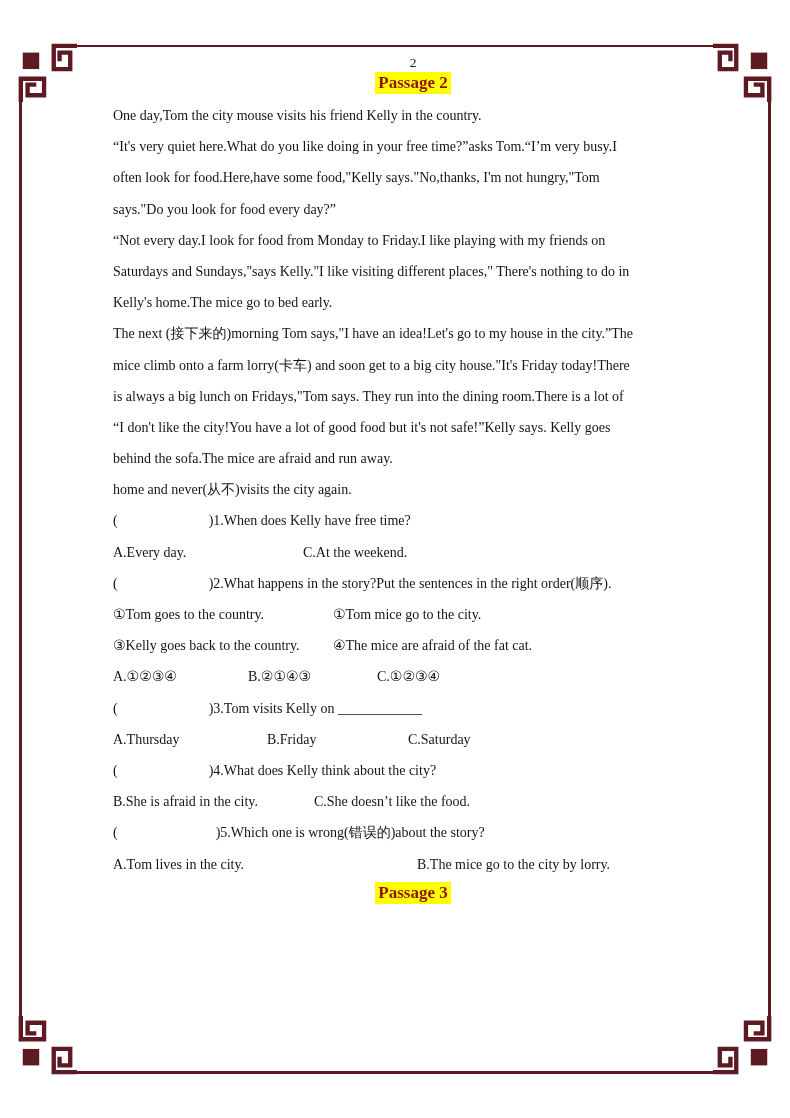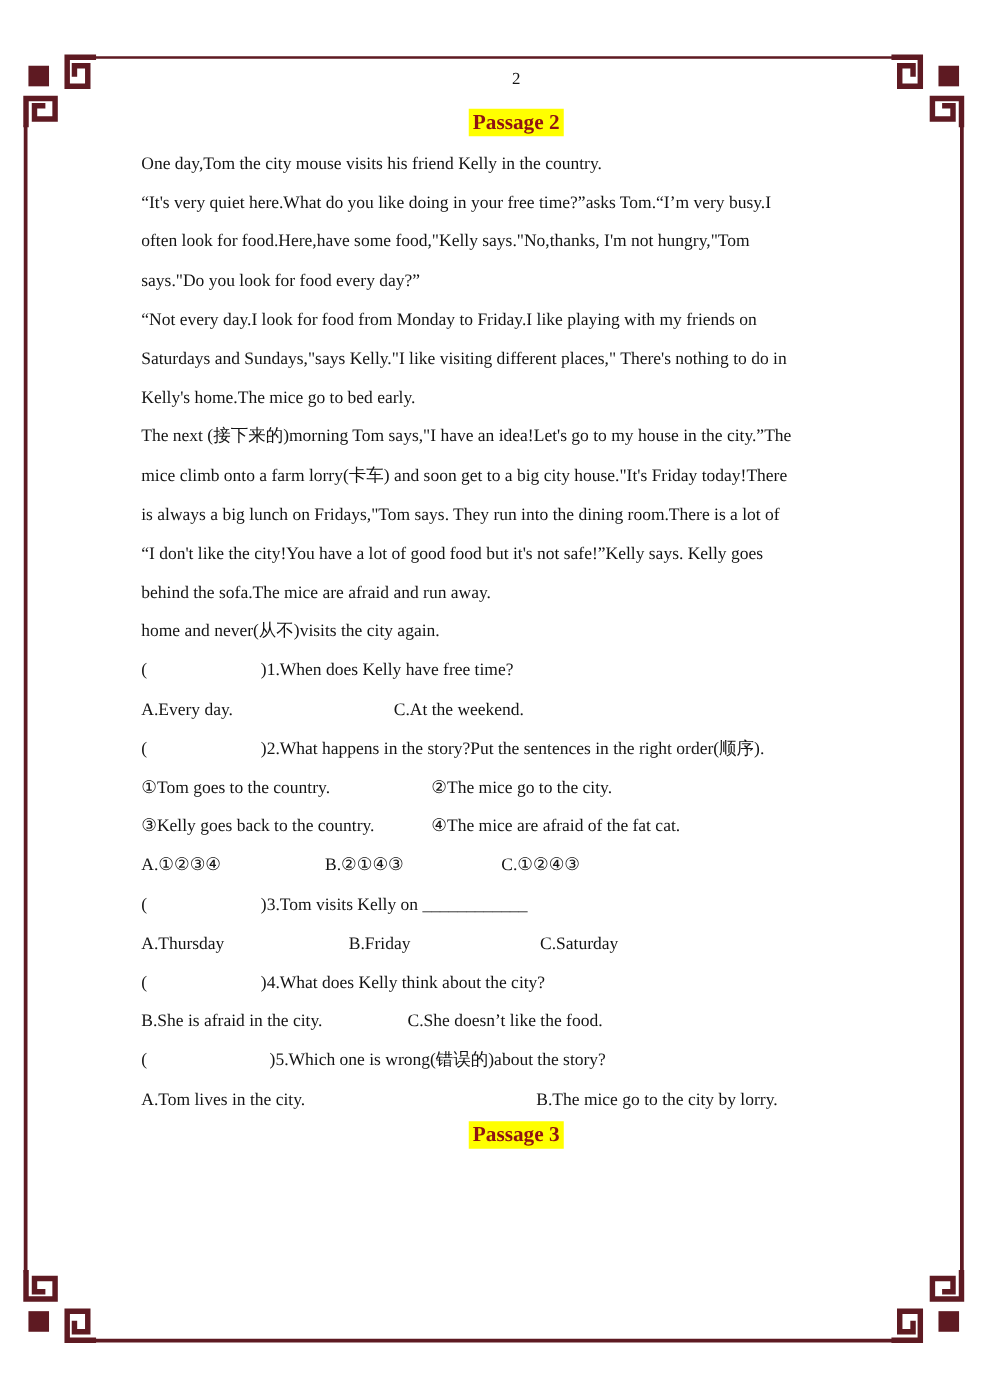--- a/index.html
+++ b/index.html
@@ -16,29 +16,29 @@
   .bline.left  {left:19.4px;top:100px;bottom:100px;width:2.8px;}
   .bline.right {right:19.4px;top:100px;bottom:100px;width:2.8px;}
   .corner{position:absolute;width:62px;height:62px;}
   .corner.tl{left:15px;top:40px;}
   .corner.tr{right:15px;top:40px;transform:scaleX(-1);}
   .corner.bl{left:15px;bottom:40px;transform:scaleY(-1);}
   .corner.br{right:15px;bottom:40px;transform:scale(-1,-1);}
   
   .content{position:absolute;left:113px;top:55px;width:600px;}
   .page-number{text-align:center;font-size:13.5px;line-height:16px;}
-  .passage-heading{text-align:center;margin-top:16px;line-height:23px;}
+  .passage-heading{text-align:center;margin-top:0;line-height:23px;}
   .passage-heading span{
     display:inline-block;font-weight:bold;font-size:17px;color:#8f1313;
     background:#ffff00;padding:0 3px;line-height:22px;
   }
   .passage-heading.h3{margin-top:1px;}
   .passage-body{margin-top:6px;}
   .pline,.row{height:31.2px;line-height:31.2px;font-size:14px;white-space:pre;}
-  .row.flex{display:flex;gap:12px;}
+  .row.flex{display:flex;}
   .cell{flex:none;white-space:pre;}
   .c190{width:190px;} .c150{width:150px;}
   .c220{width:220px;}
   .c135{width:135px;} .c129{width:129px;}
   .c154{width:154px;} .c141{width:141px;}
   .c114{width:114px;} .c201{width:201px;}
   .c304{width:304px;}
 </style>
 </head>
 <body>
@@ -105,30 +105,30 @@
 
   <div class="row">(                          )1.When does Kelly have free time?</div>
   <div class="row flex">
     <span class="cell c190">A.Every day.</span>
     <span class="cell">C.At the weekend.</span>
   </div>
 
   <div class="row">(                          )2.What happens in the story?Put the sentences in the right order(顺序).</div>
   <div class="row flex">
     <span class="cell c220">①Tom goes to the country.</span>
-    <span class="cell">②The mice go to the city.</span>
+    <span class="cell">①Tom mice go to the city.</span>
   </div>
   <div class="row flex">
     <span class="cell c220">③Kelly goes back to the country.</span>
     <span class="cell">④The mice are afraid of the fat cat.</span>
   </div>
   <div class="row flex">
     <span class="cell c135">A.①②③④</span>
     <span class="cell c129">B.②①④③</span>
-    <span class="cell">C.①②④③</span>
+    <span class="cell">C.①②③④</span>
   </div>
 
   <div class="row">(                          )3.Tom visits Kelly on ____________</div>
   <div class="row flex">
     <span class="cell c154">A.Thursday</span>
     <span class="cell c141">B.Friday</span>
     <span class="cell">C.Saturday</span>
   </div>
 
   <div class="row">(                          )4.What does Kelly think about the city?</div>

